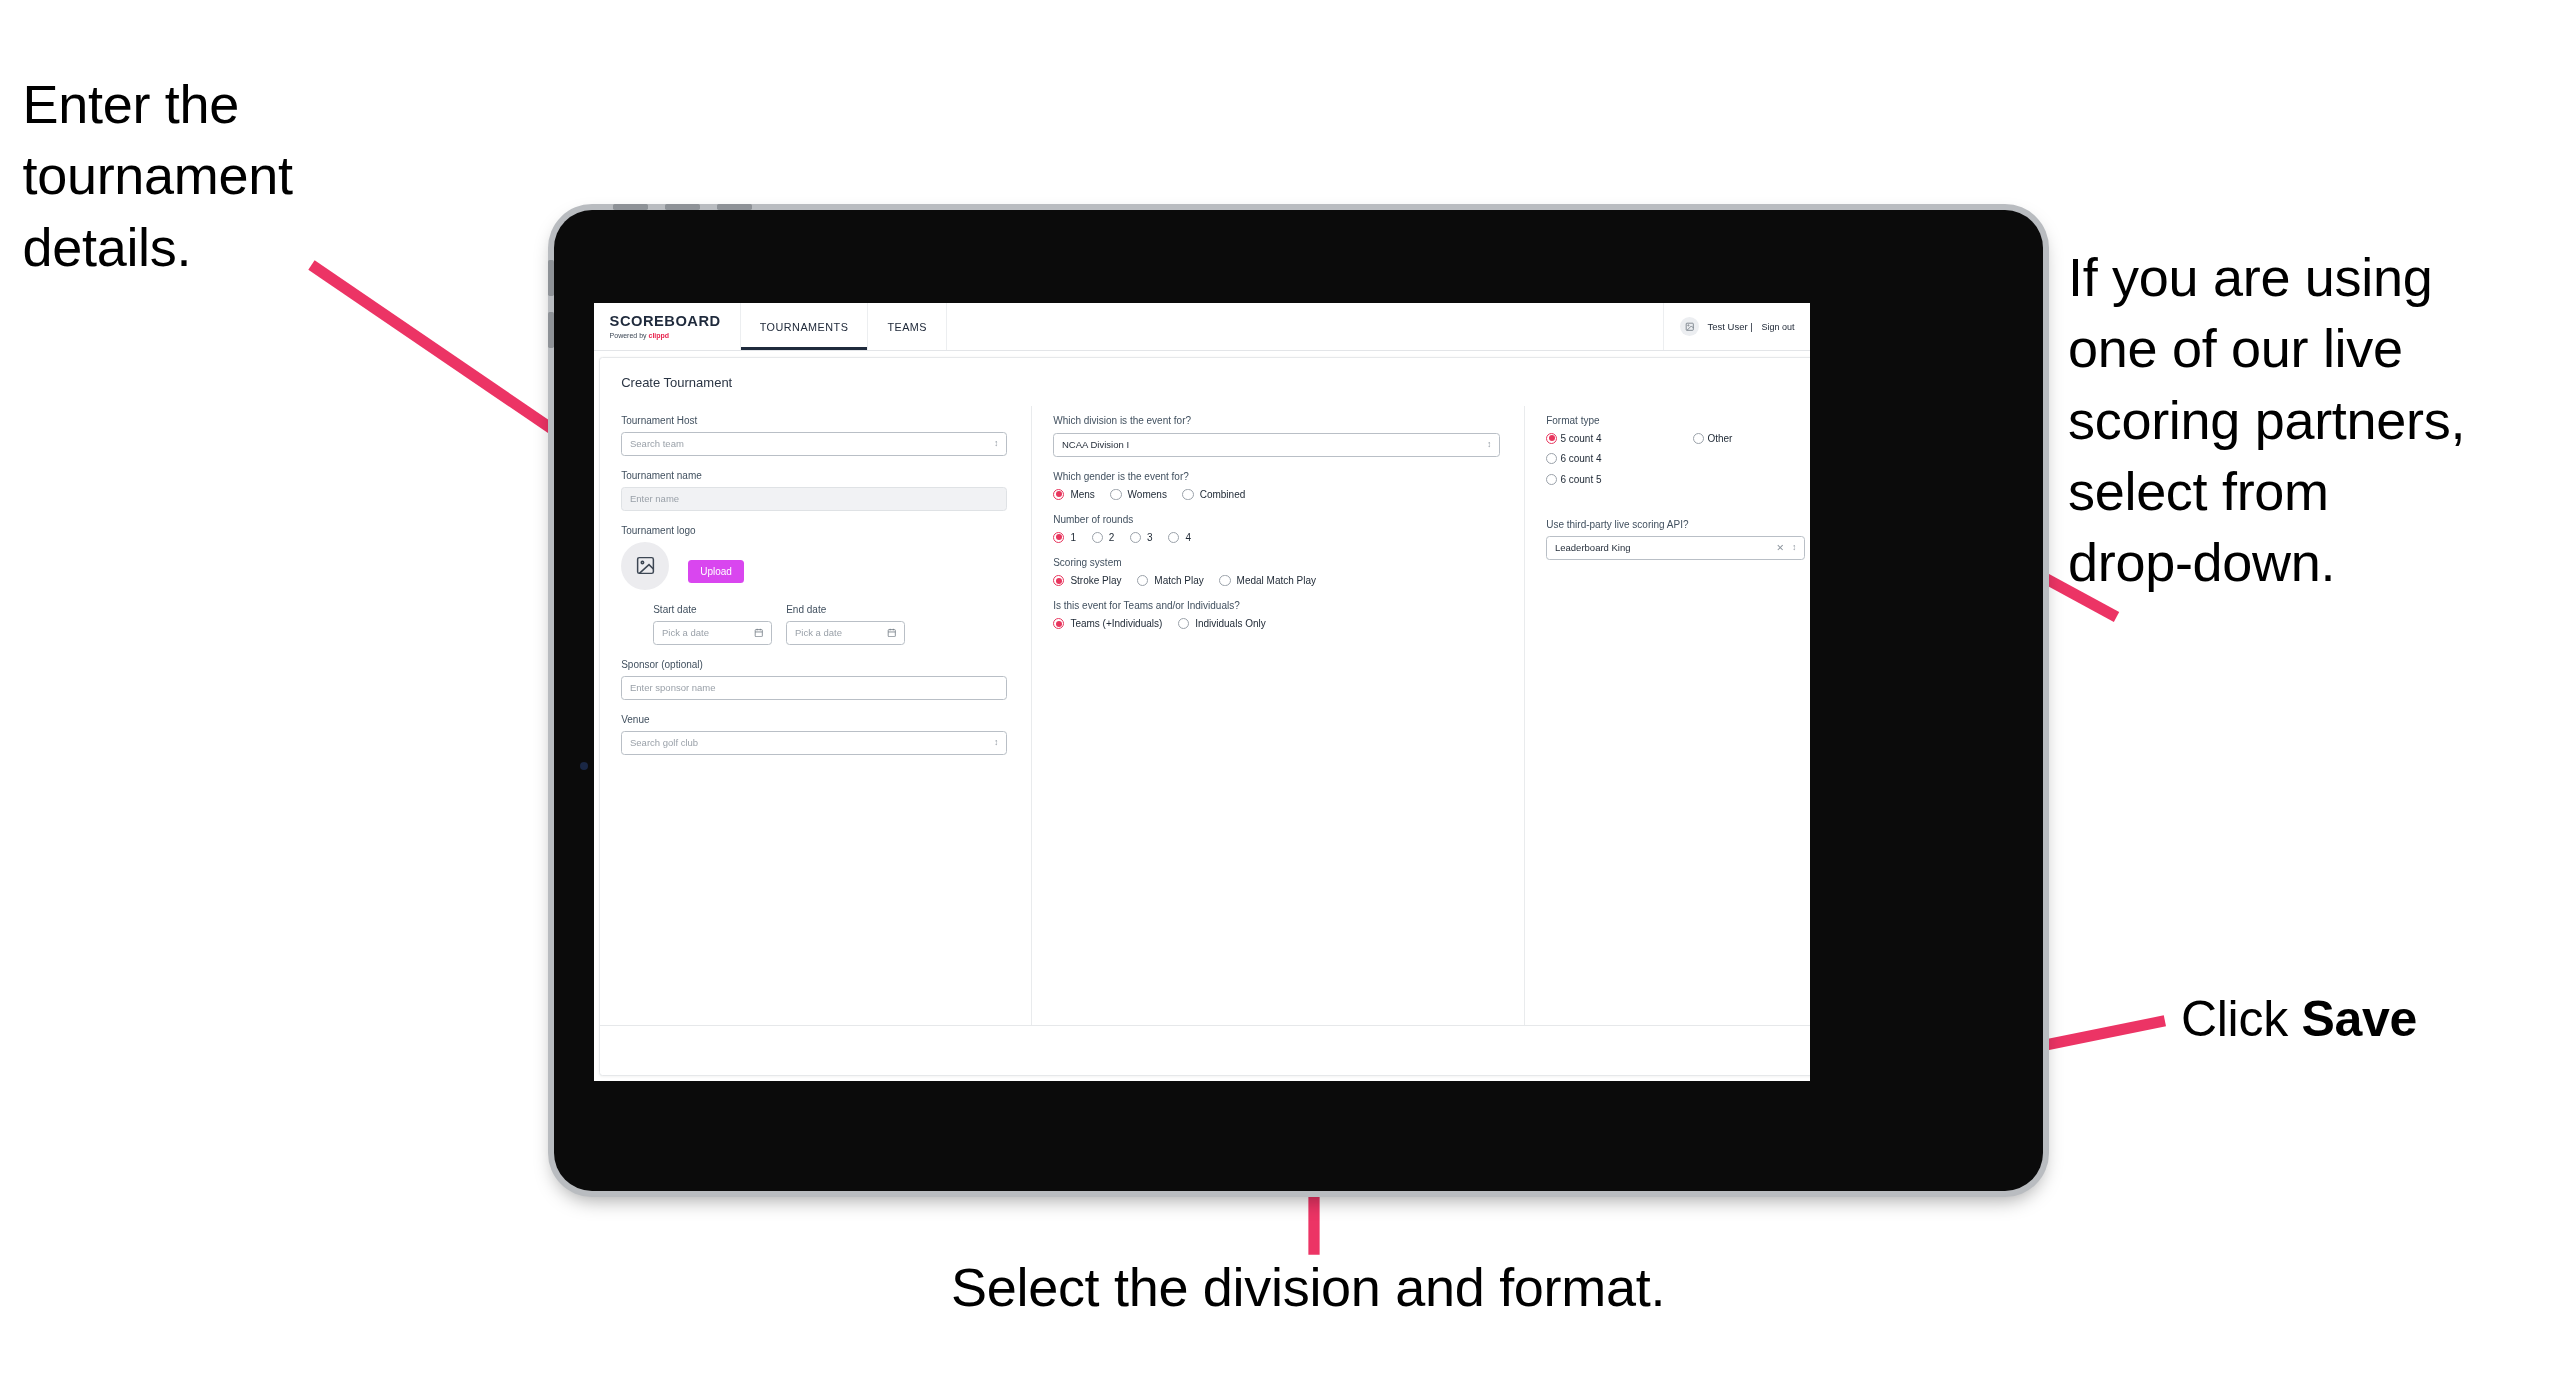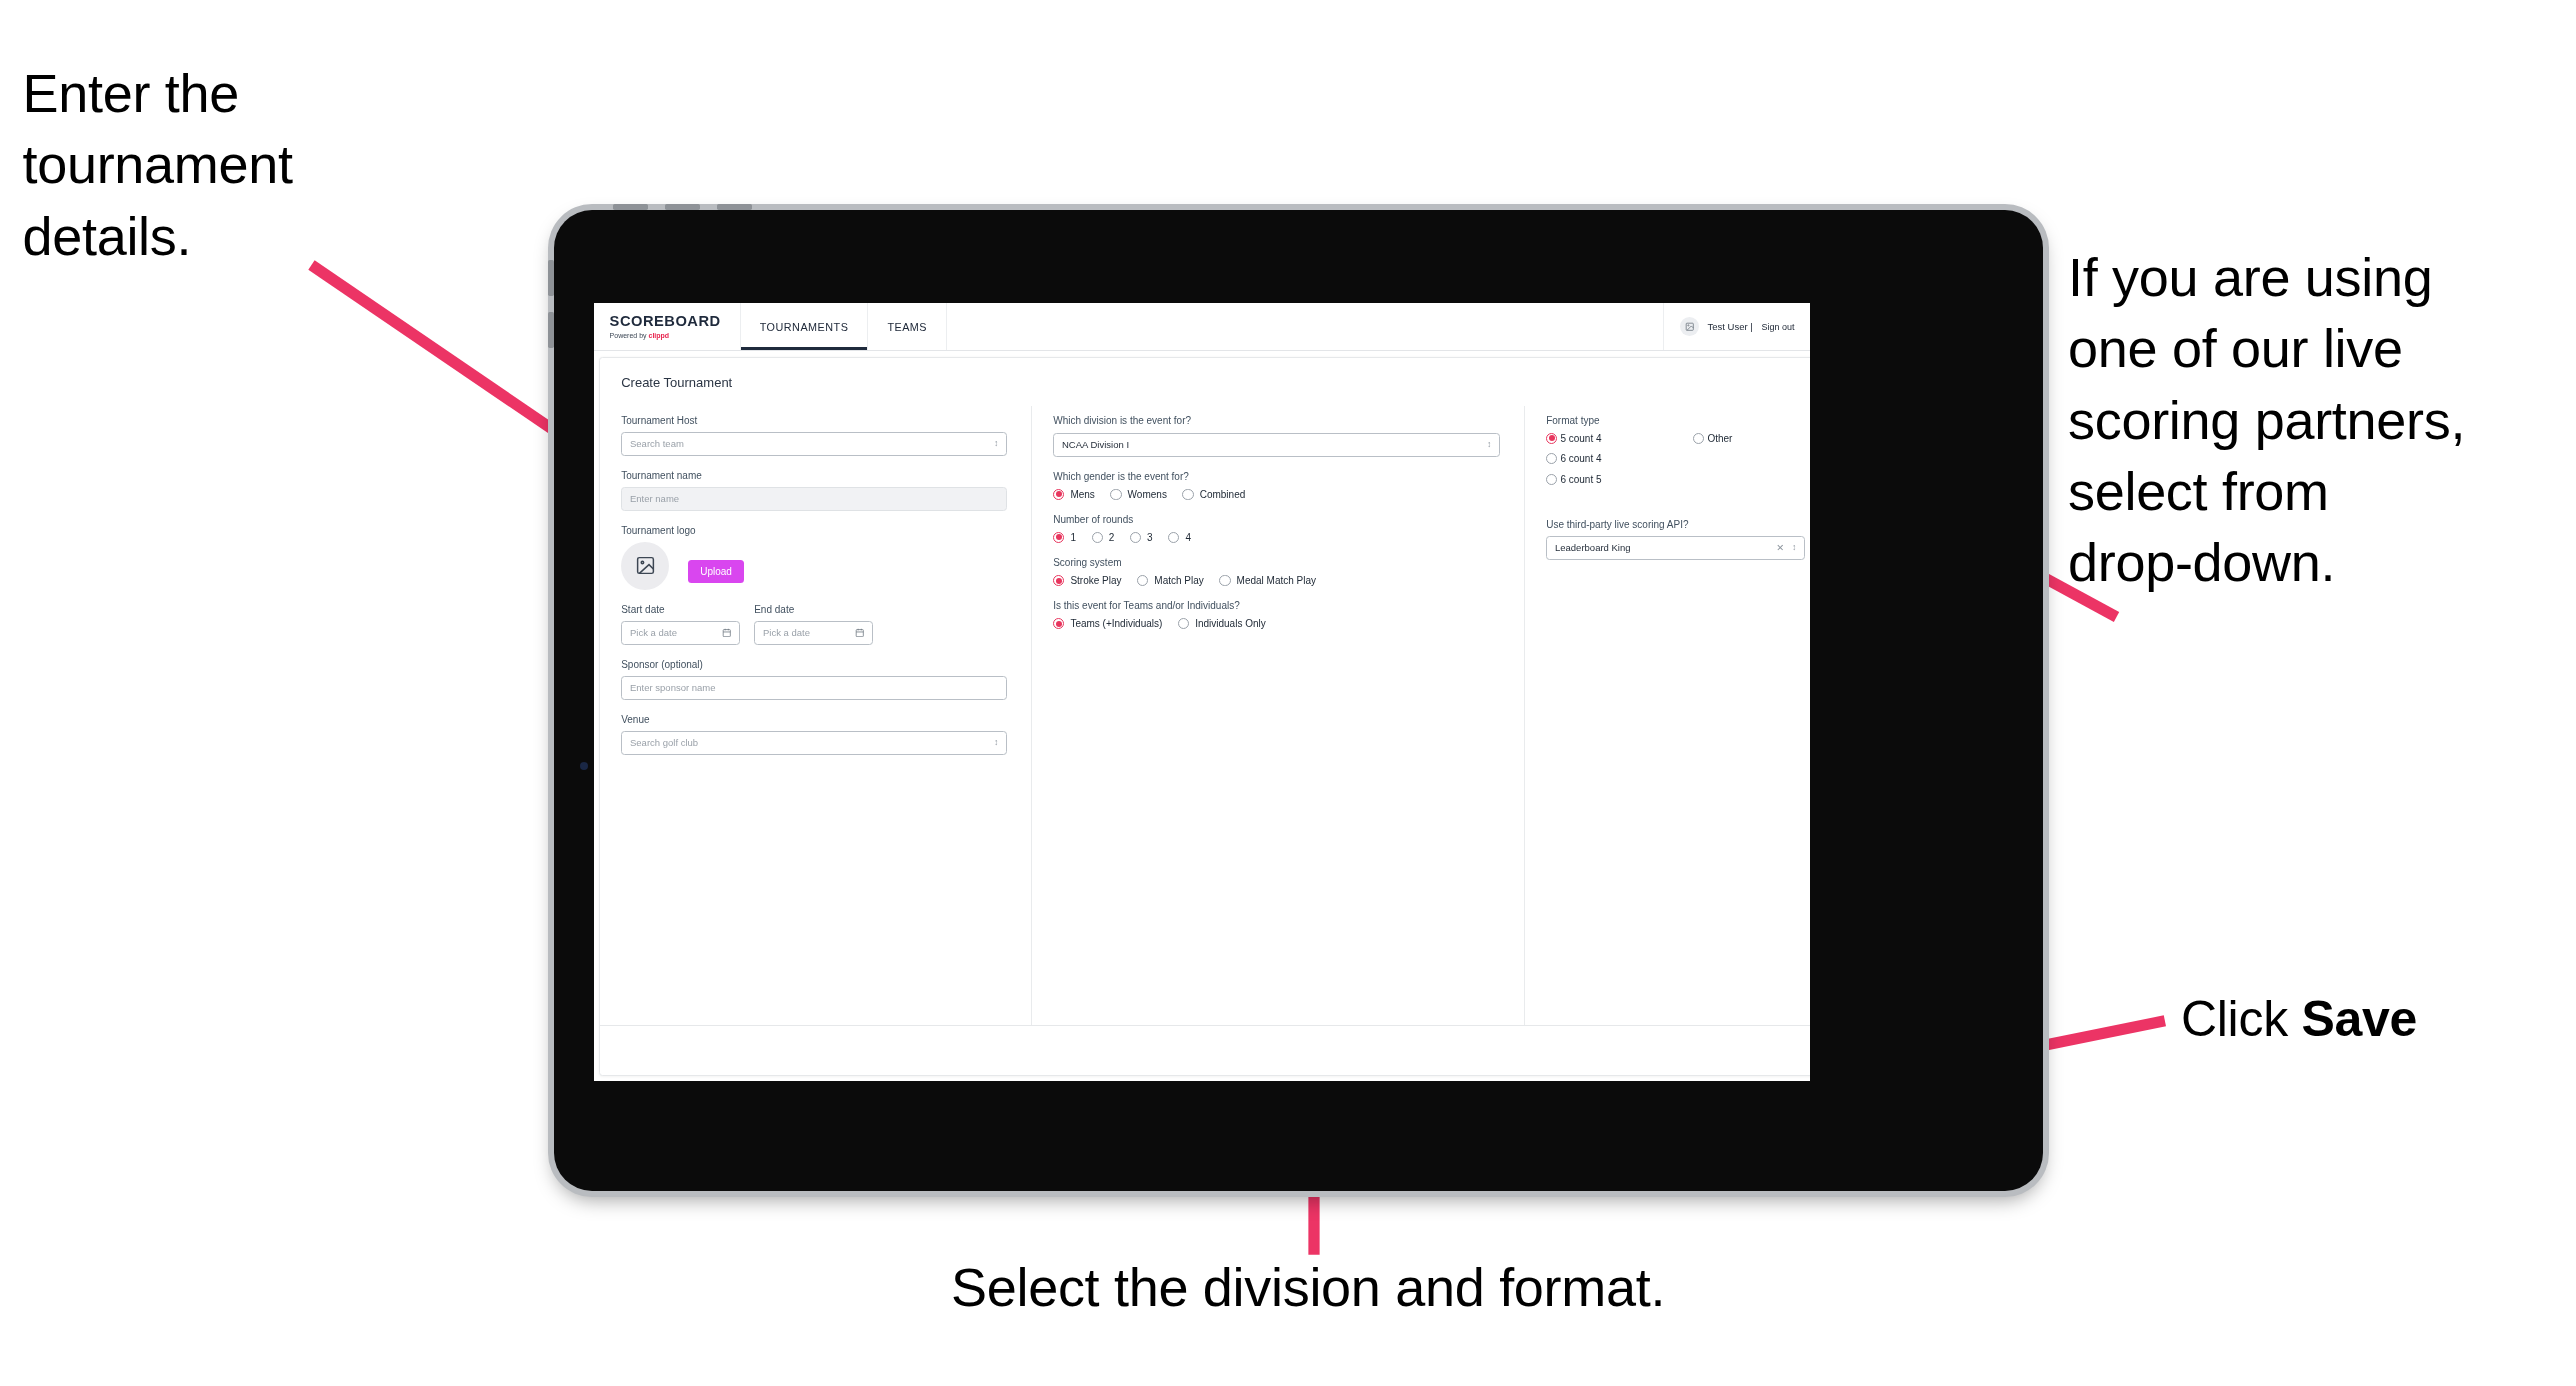--- a/index.html
+++ b/index.html
@@ -14,21 +14,21 @@
   
   .annot {
     position: absolute;
     color: #000;
     font-family: "Liberation Sans", sans-serif;
     font-weight: 400;
     line-height: 1.32;
     letter-spacing: -0.3px;
     white-space: pre-line;
   }
-  #annot-left   { left: 22.5px;   top: 58px;   font-size: 54px; width: 380px; }
+  #annot-left   { left: 22.5px;   top: 69px;   font-size: 54px; width: 380px; }
   #annot-right  { left: 2068px; top: 242px;  font-size: 54px; width: 493px; }
   #annot-bottom { left: 951px; top: 1252px; font-size: 54px; width: 951px; }
   #annot-save   { left: 2181px; top: 986px; font-size: 50px; white-space: nowrap; }
   #annot-save b { font-weight: 700; }
 
   .arrow { position: absolute; }
 
   
   .tablet {
     position: absolute;
@@ -168,21 +168,21 @@
   .input.filled-bg { background: #f1f2f4; border-color: #dfe2e5; }
   .input.value-text { color: #27303c; }
   .input .sel-icons {
     margin-left: auto; display:flex; align-items:center; gap:7.8px; color:#8b949d;
   }
 
   .updown { font-size: 8.6px; line-height: 1; color: #8e969f; }
   .xmark { font-size: 9.5px; line-height: 1; color: #8e969f; }
   .cal { color: #6f7982; display:flex; align-items:center; }
 
-  .date-row { display: flex; gap: 14px; }
+  .date-row { display: flex; gap: 14px; margin-left: 32px; }
   .date-col { width: 119px; }
 
   
   .logo-row { display:flex; align-items:center; gap: 19px; margin-top: 3.5px; }
   .logo-circle {
     width: 48px; height: 48px; border-radius: 50%;
     background: #ececef;
     display:flex; align-items:center; justify-content:center;
   }
   .upload-btn {

